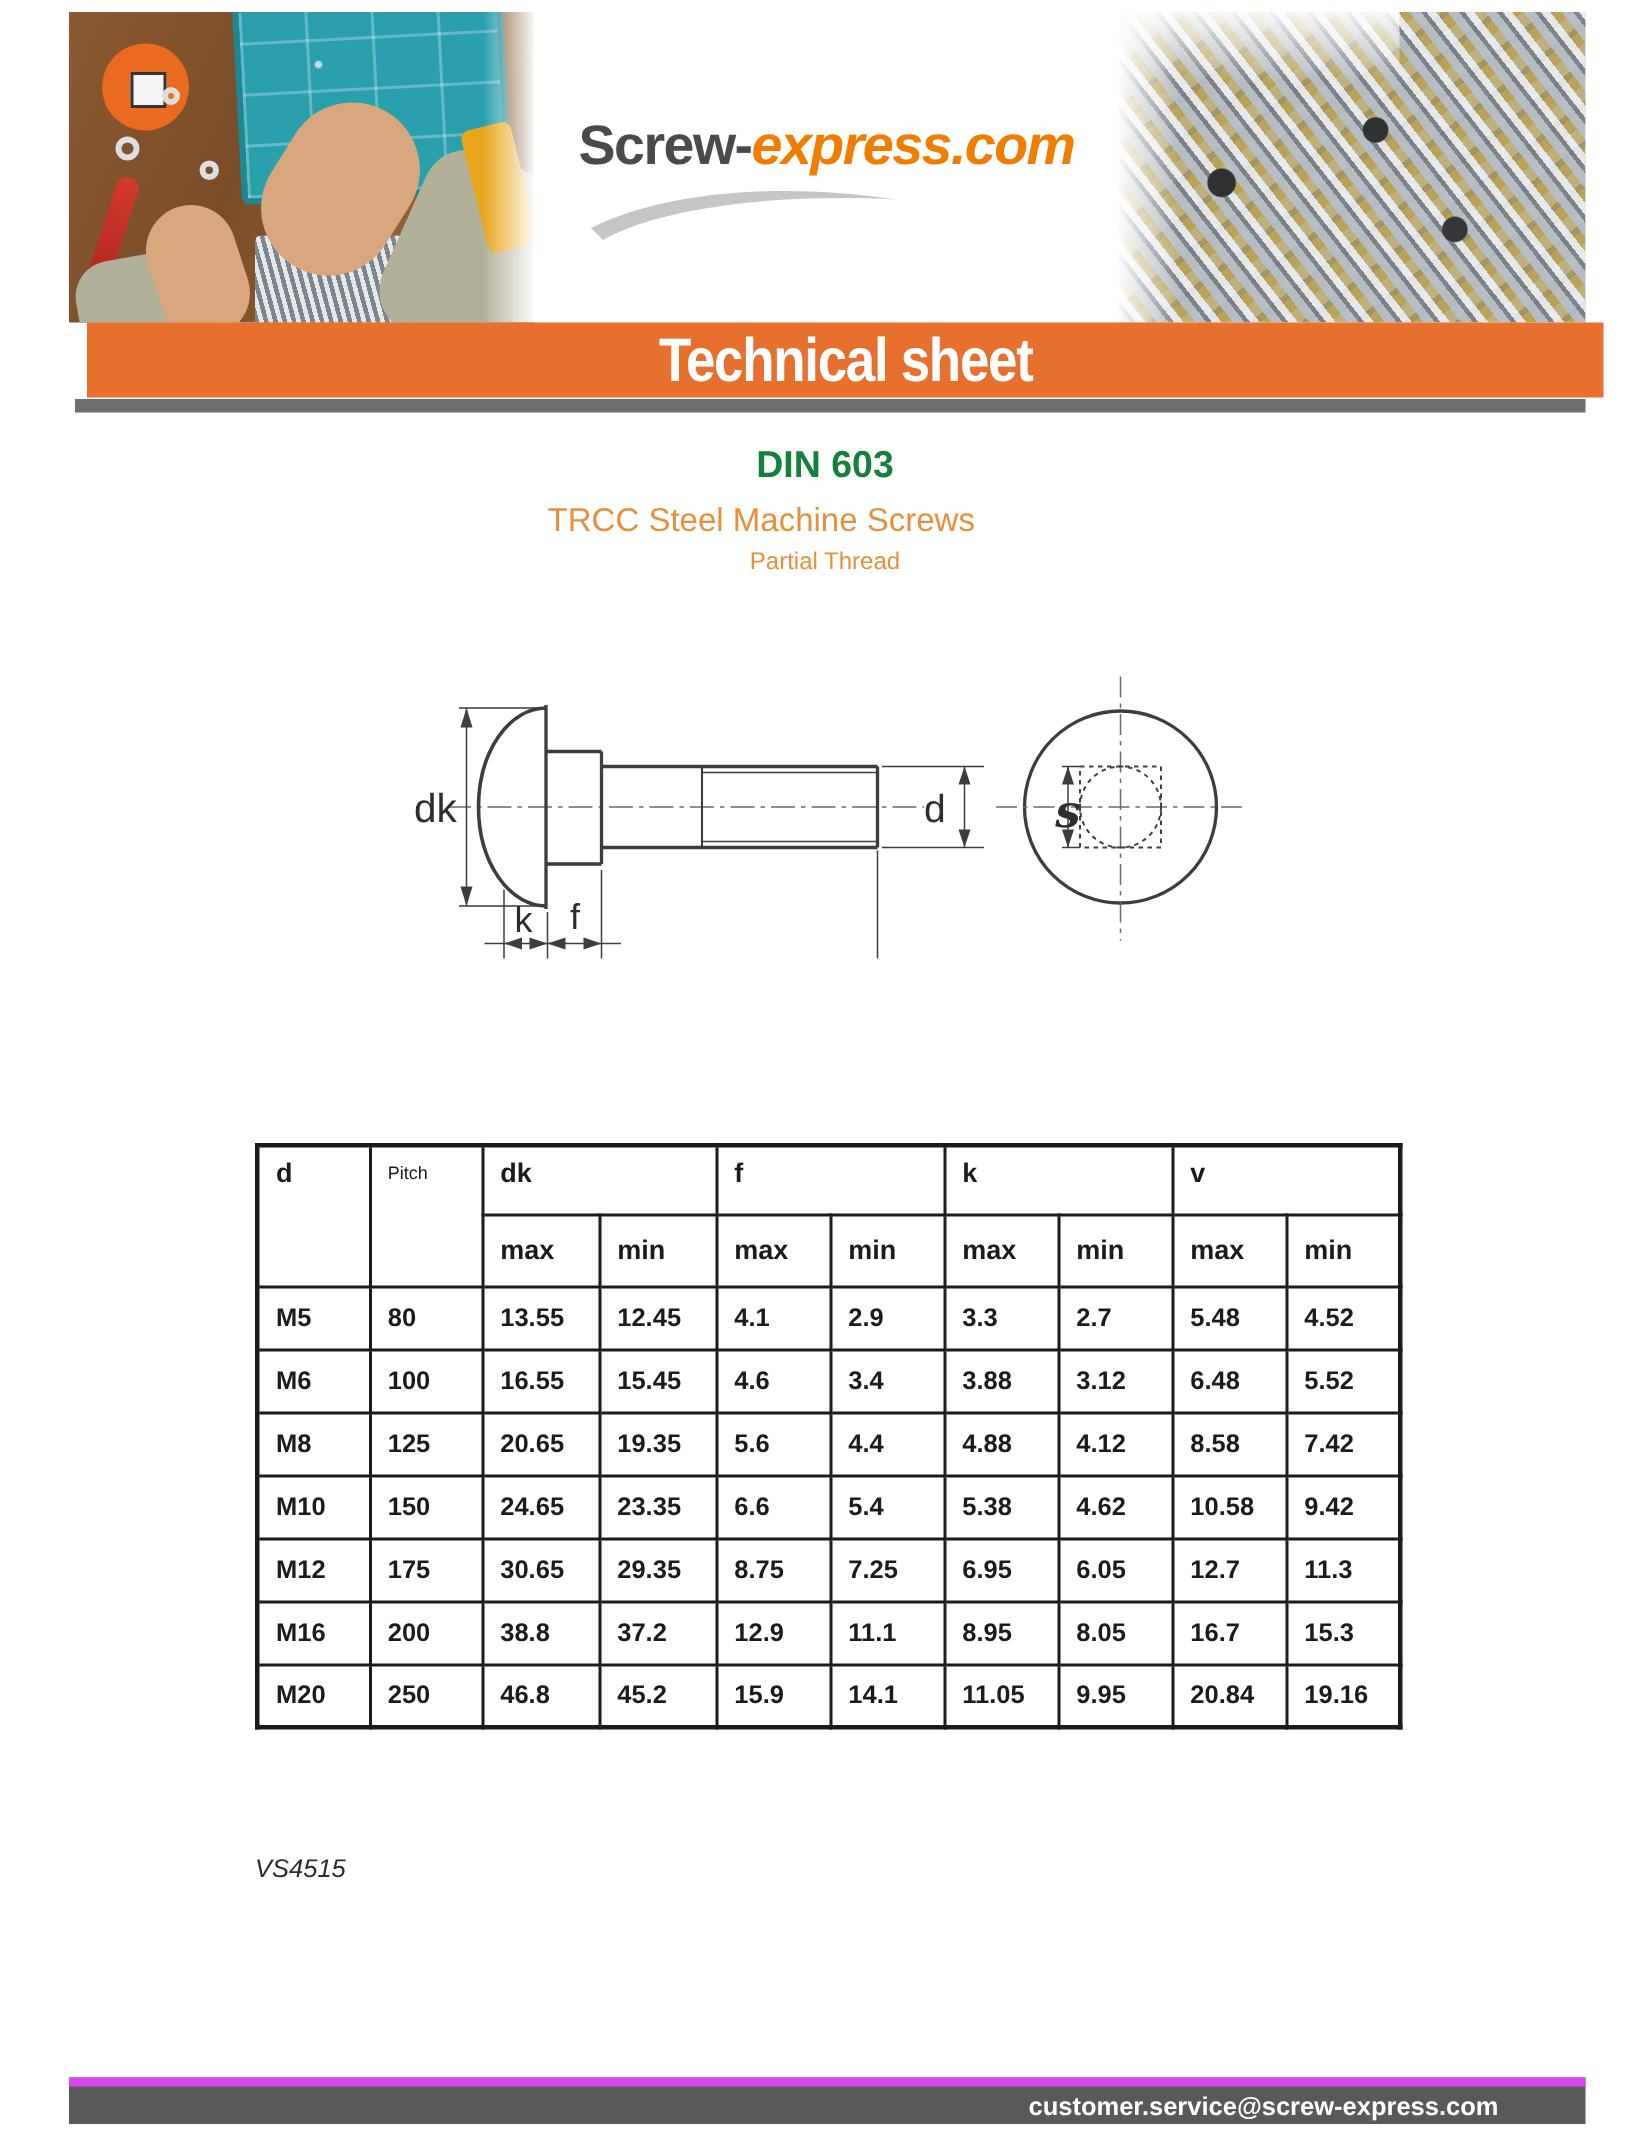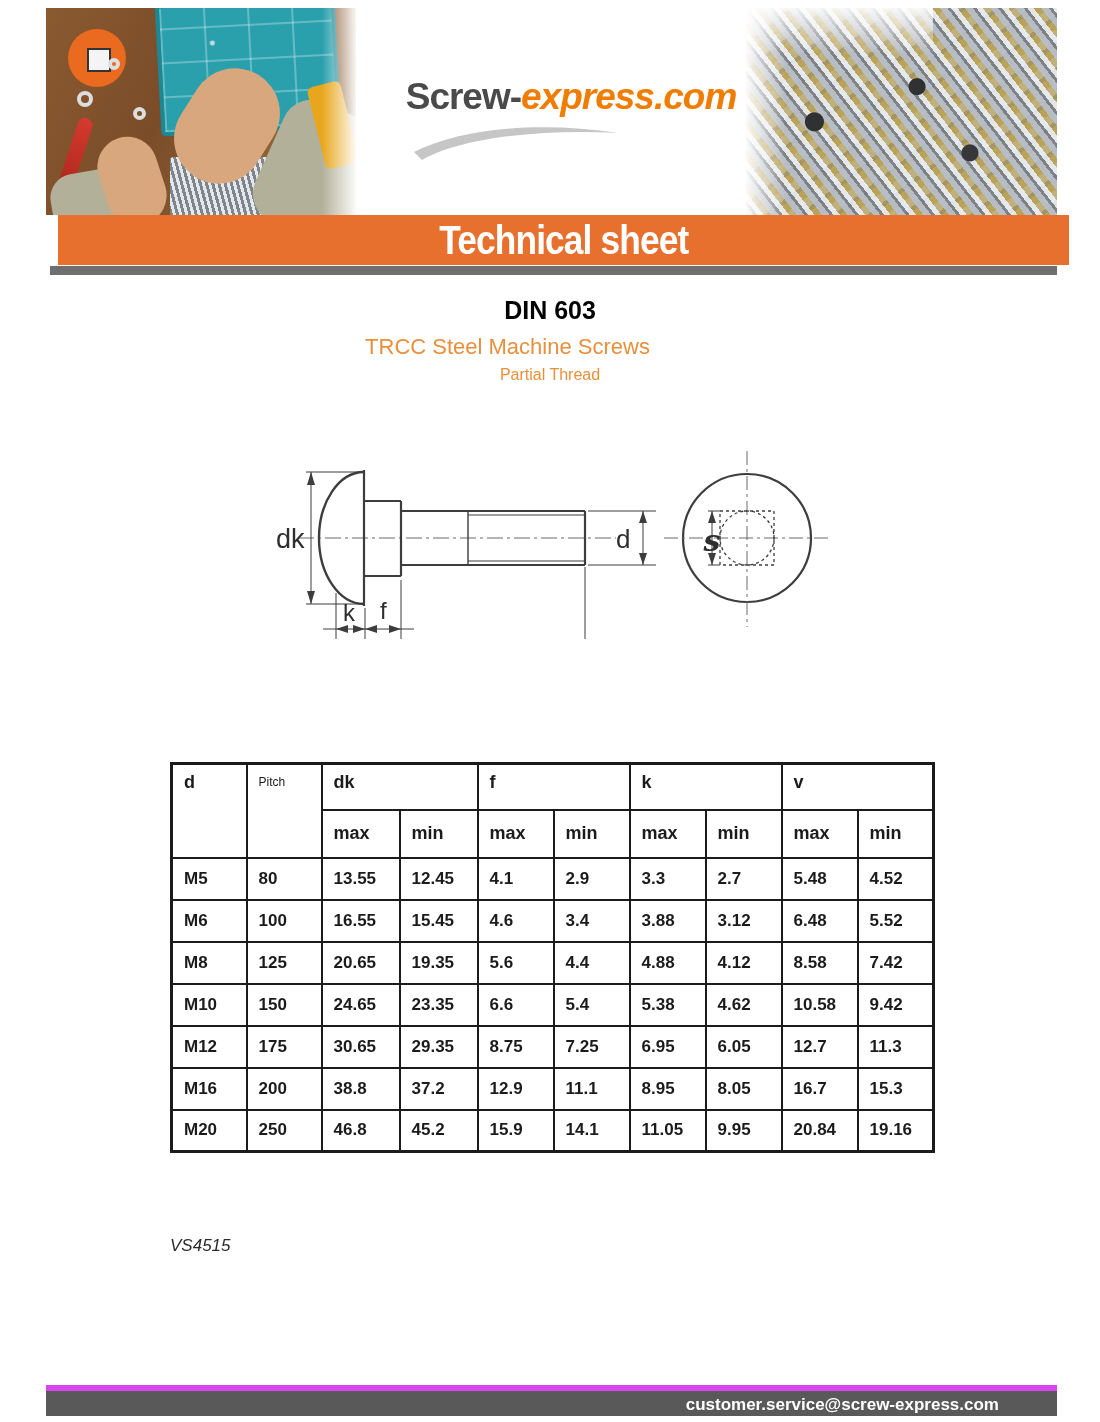--- a/index.html
+++ b/index.html
@@ -43,33 +43,33 @@
         radial-gradient(circle at 22% 55%,#2f3133 0 9px,transparent 10px),
         radial-gradient(circle at 55% 38%,#2f3133 0 8px,transparent 9px),
         radial-gradient(circle at 72% 70%,#35373a 0 8px,transparent 9px),
         repeating-linear-gradient(52deg,rgba(182,188,196,.95) 0 6px,rgba(116,122,130,.9) 6px 9px,rgba(232,235,238,.9) 9px 14px,rgba(168,140,52,.6) 14px 20px),
         repeating-linear-gradient(-38deg,rgba(196,168,70,.55) 0 8px,rgba(86,90,96,.5) 8px 12px,rgba(222,226,230,.5) 12px 21px); }
   .photo-right .fade-left { position:absolute; left:0; top:0; bottom:0; width:40px;
       background:linear-gradient(270deg,rgba(255,255,255,0),rgba(255,255,255,.95)); }
   .photo-right .fade-top { position:absolute; left:0; top:0; right:40%; height:46px;
       background:linear-gradient(rgba(255,255,255,.9),rgba(255,255,255,0)); }
 
-  .logo-area { position:absolute; left:376px; top:8px; width:390px; height:207px; background:#fff; text-align:center; }
+  .logo-area { position:absolute; left:356px; top:8px; width:390px; height:207px; background:#fff; text-align:center; }
   .logo-text { margin-top:68px; font-size:37px; font-weight:bold; color:#4a4a4a; letter-spacing:-1px; white-space:nowrap; }
   .logo-text .suffix { color:#F07C00; font-style:italic; }
   .logo-swoosh { display:block; margin:2px auto 0 28px; }
 
   .banner { position:absolute; left:58px; top:215px; width:1011px; height:50px; background:#E7702E; text-align:center; }
   .banner-text { display:inline-block; color:#fff; font-weight:bold; font-size:41px; line-height:50px;
       transform:scaleX(.86); letter-spacing:-1px; }
   .gray-strip { position:absolute; left:50px; top:266px; width:1007px; height:9px; background:#6F6F6F; }
 
   
   .std-title { position:absolute; left:0; top:296px; width:1100px; text-align:center;
-      font-size:25px; font-weight:bold; color:#000000; }
+      font-size:25px; font-weight:bold; color:#15803d; }
   .sub-1 { position:absolute; left:0; top:334px; width:1015px; text-align:center; font-size:22px; color:#E98F3C; }
   .sub-2 { position:absolute; left:0; top:366px; width:1100px; text-align:center; font-size:16px; color:#E98F3C; }
 
   
   .drawing { position:absolute; left:268px; top:443px; }
 
   
   .spec-table-wrap { position:absolute; left:170px; top:762px; }
   table.spec { border-collapse:collapse; table-layout:fixed; width:762px; border:3px solid #1b1b1b; color:#1b1b1b; }
   table.spec th, table.spec td { border:2px solid #1b1b1b; }

